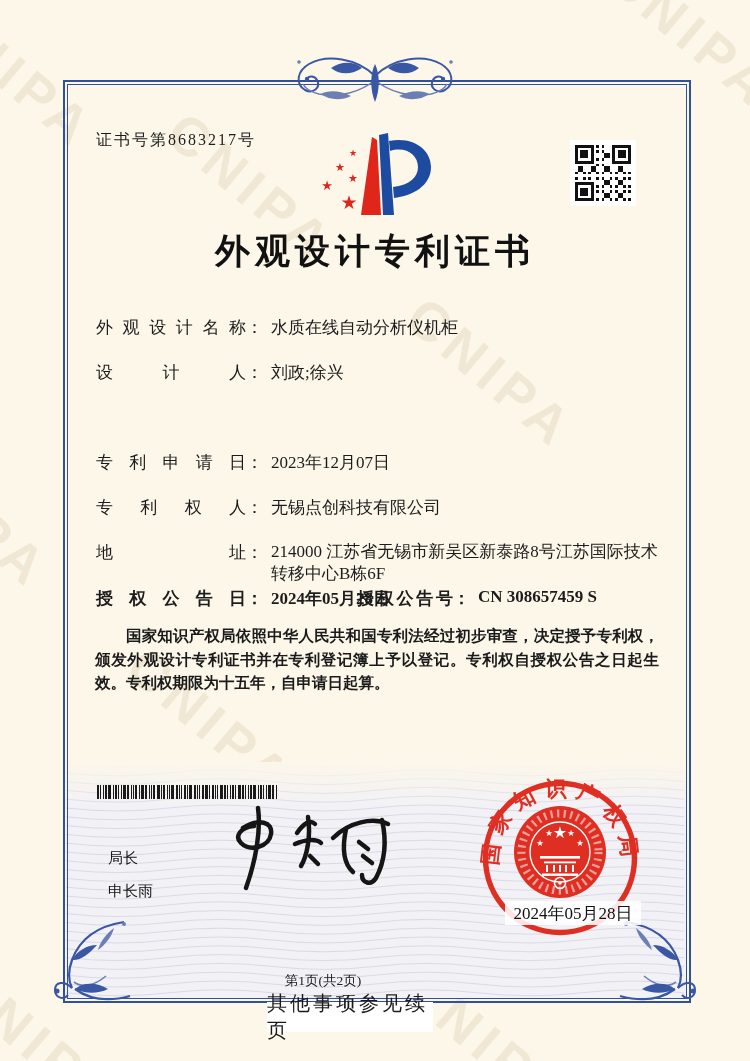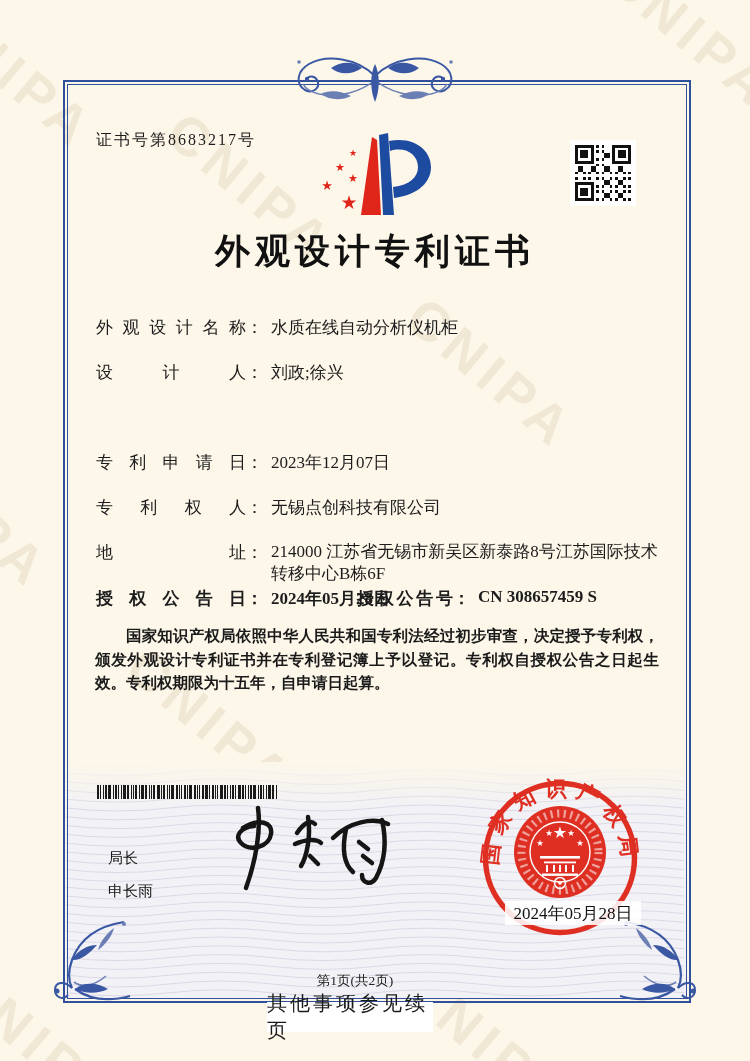--- a/index.html
+++ b/index.html
@@ -50,21 +50,21 @@
   .barcode svg{display:block;width:100%;height:100%;}
 
   .signer{left:108px;top:841px;font-family:"Liberation Sans","DejaVu Sans",sans-serif;
       font-size:15px;color:#141414;line-height:33px;}
   .signature{left:213px;top:798px;width:195px;height:98px;}
 
   .seal{left:478px;top:776px;width:164px;height:164px;}
   .seal-date-bg{left:505px;top:901px;width:136px;height:24px;background:rgba(255,255,255,0.88);z-index:7;}
   .seal-date{left:505px;top:902px;width:136px;text-align:center;font-size:17px;color:#111;z-index:8;}
 
-  .page-info{left:63px;top:972px;width:520px;text-align:center;font-size:13.5px;color:#222;padding-left:32px;}
+  .page-info{left:63px;top:972px;width:520px;text-align:center;font-size:13.5px;color:#222;}
 
   .cont-box{left:267px;top:1002px;width:166px;height:30px;background:#ffffff;z-index:6;
       display:flex;align-items:center;justify-content:center;}
   .cont-note{font-size:20px;letter-spacing:3px;color:#1a1a1a;}
 </style>
 </head>
 <body>
 
 <div class="page">
 

